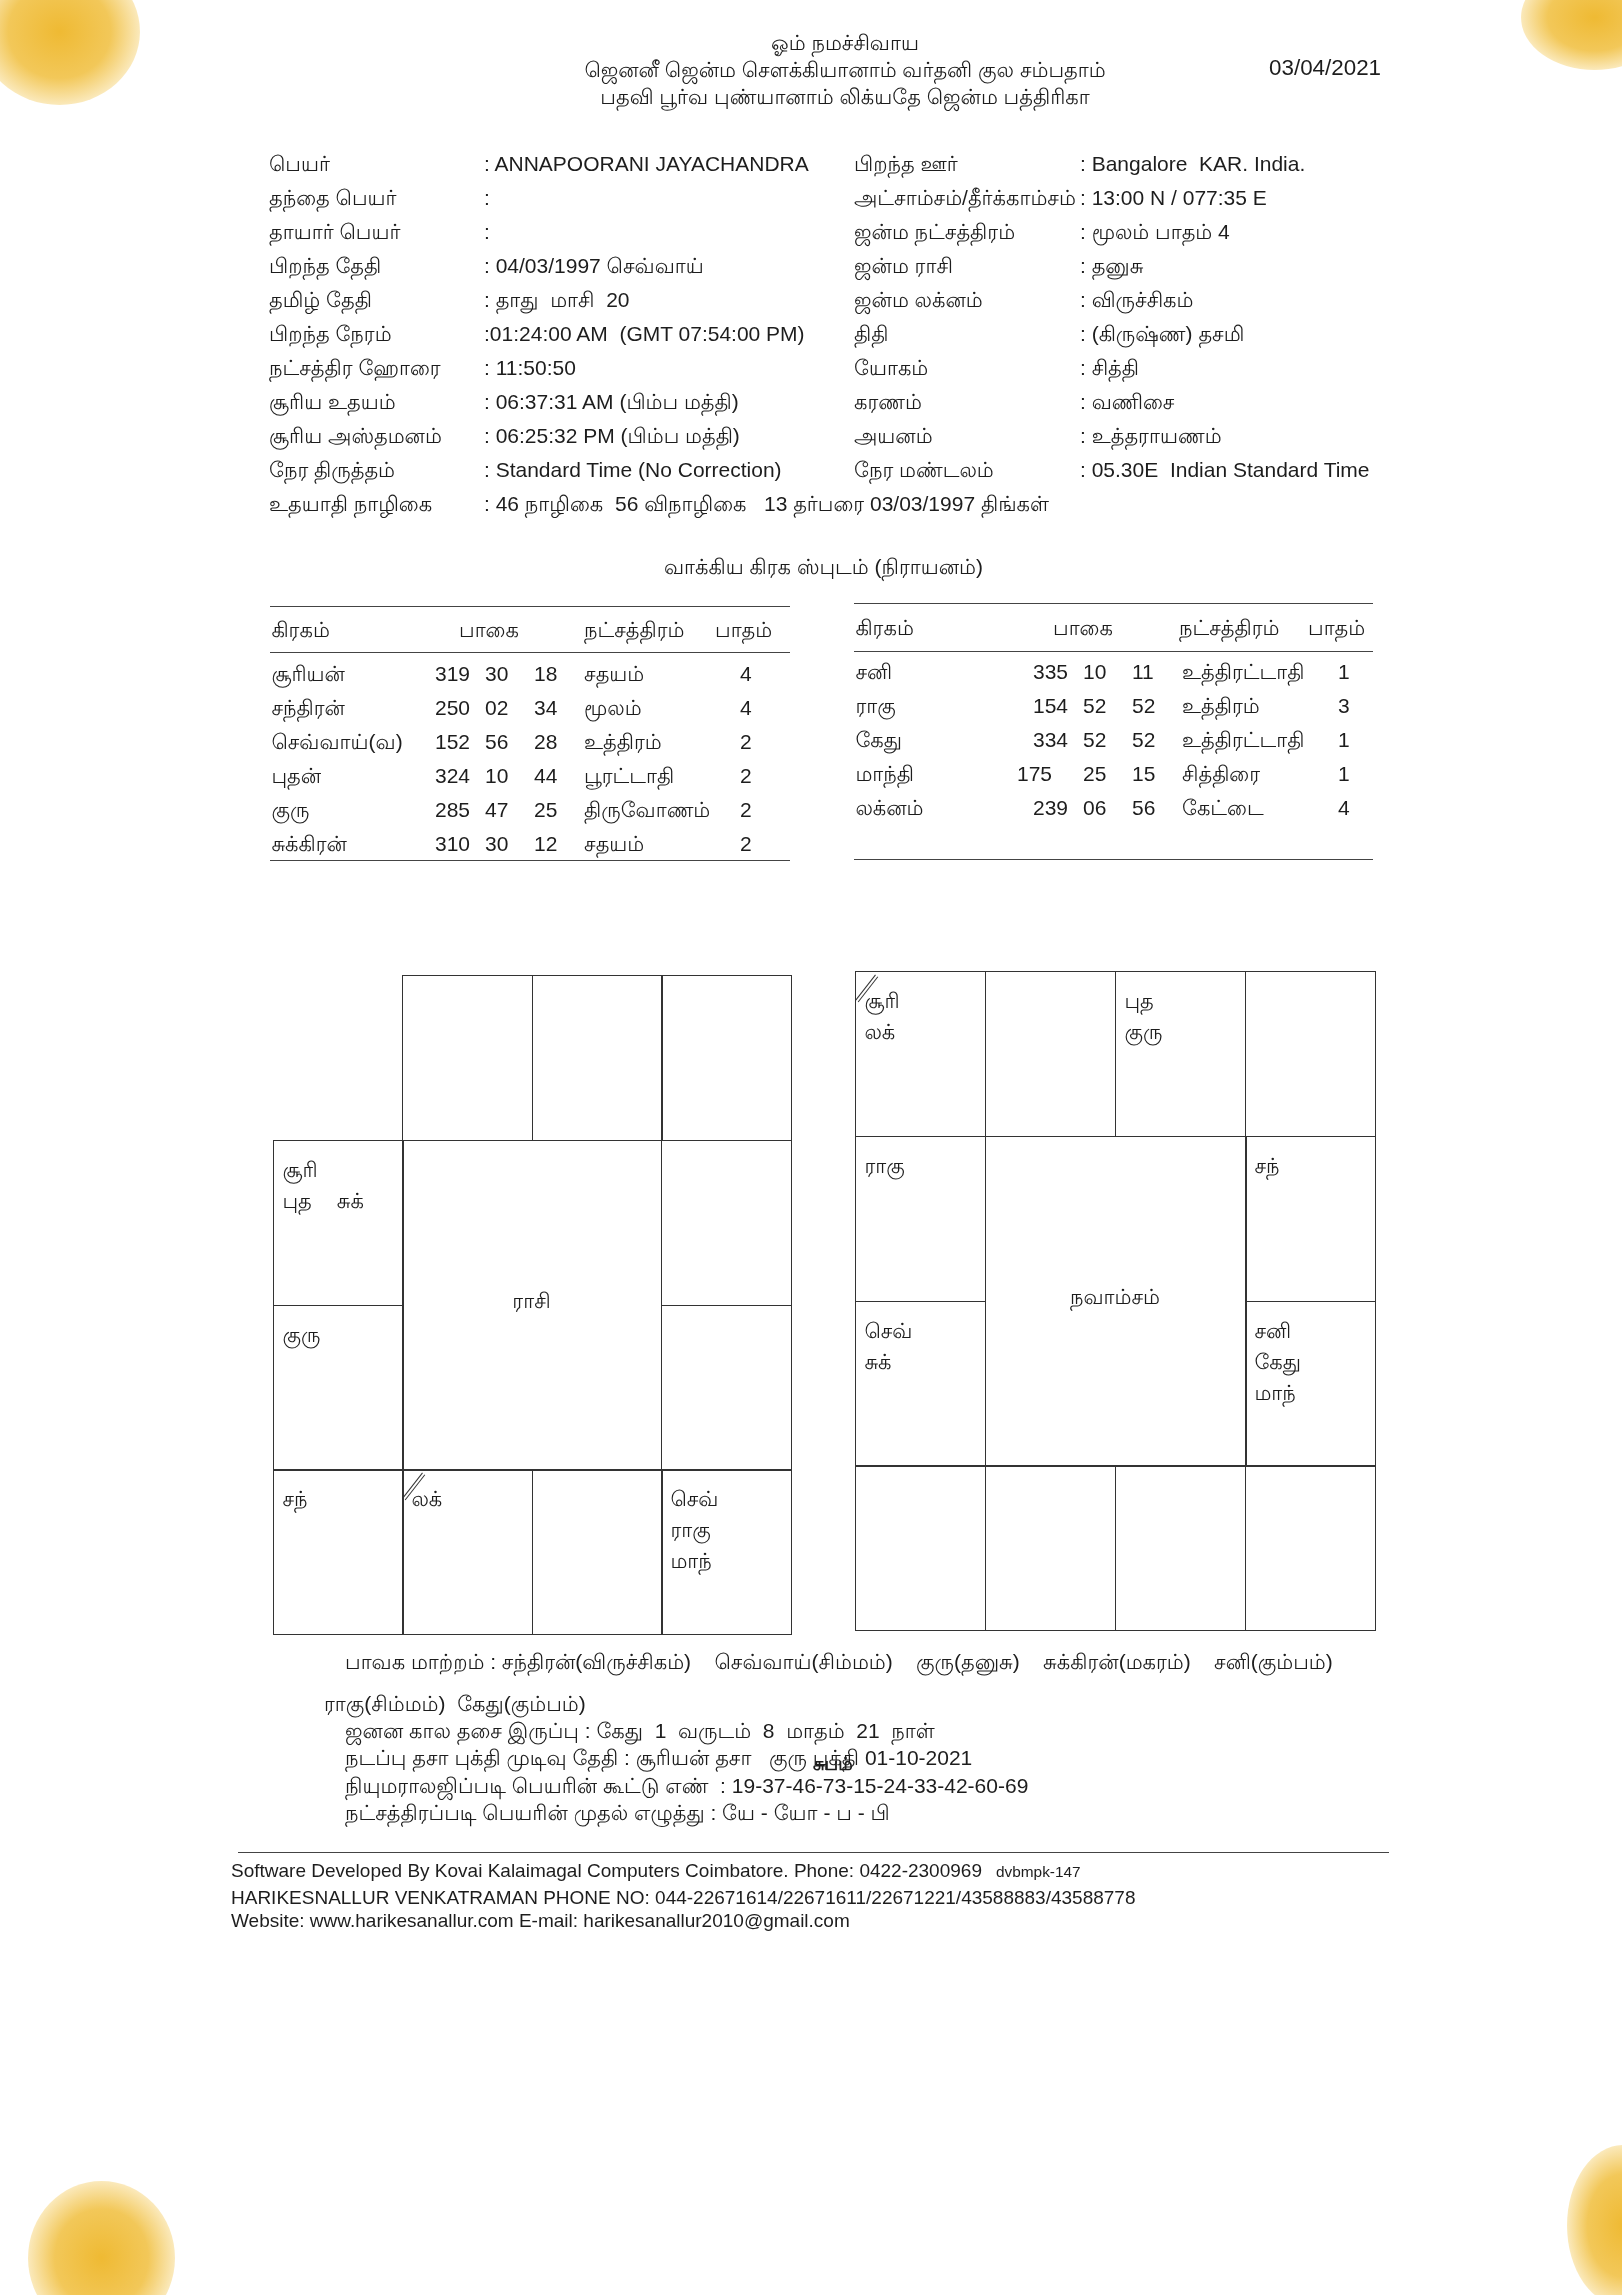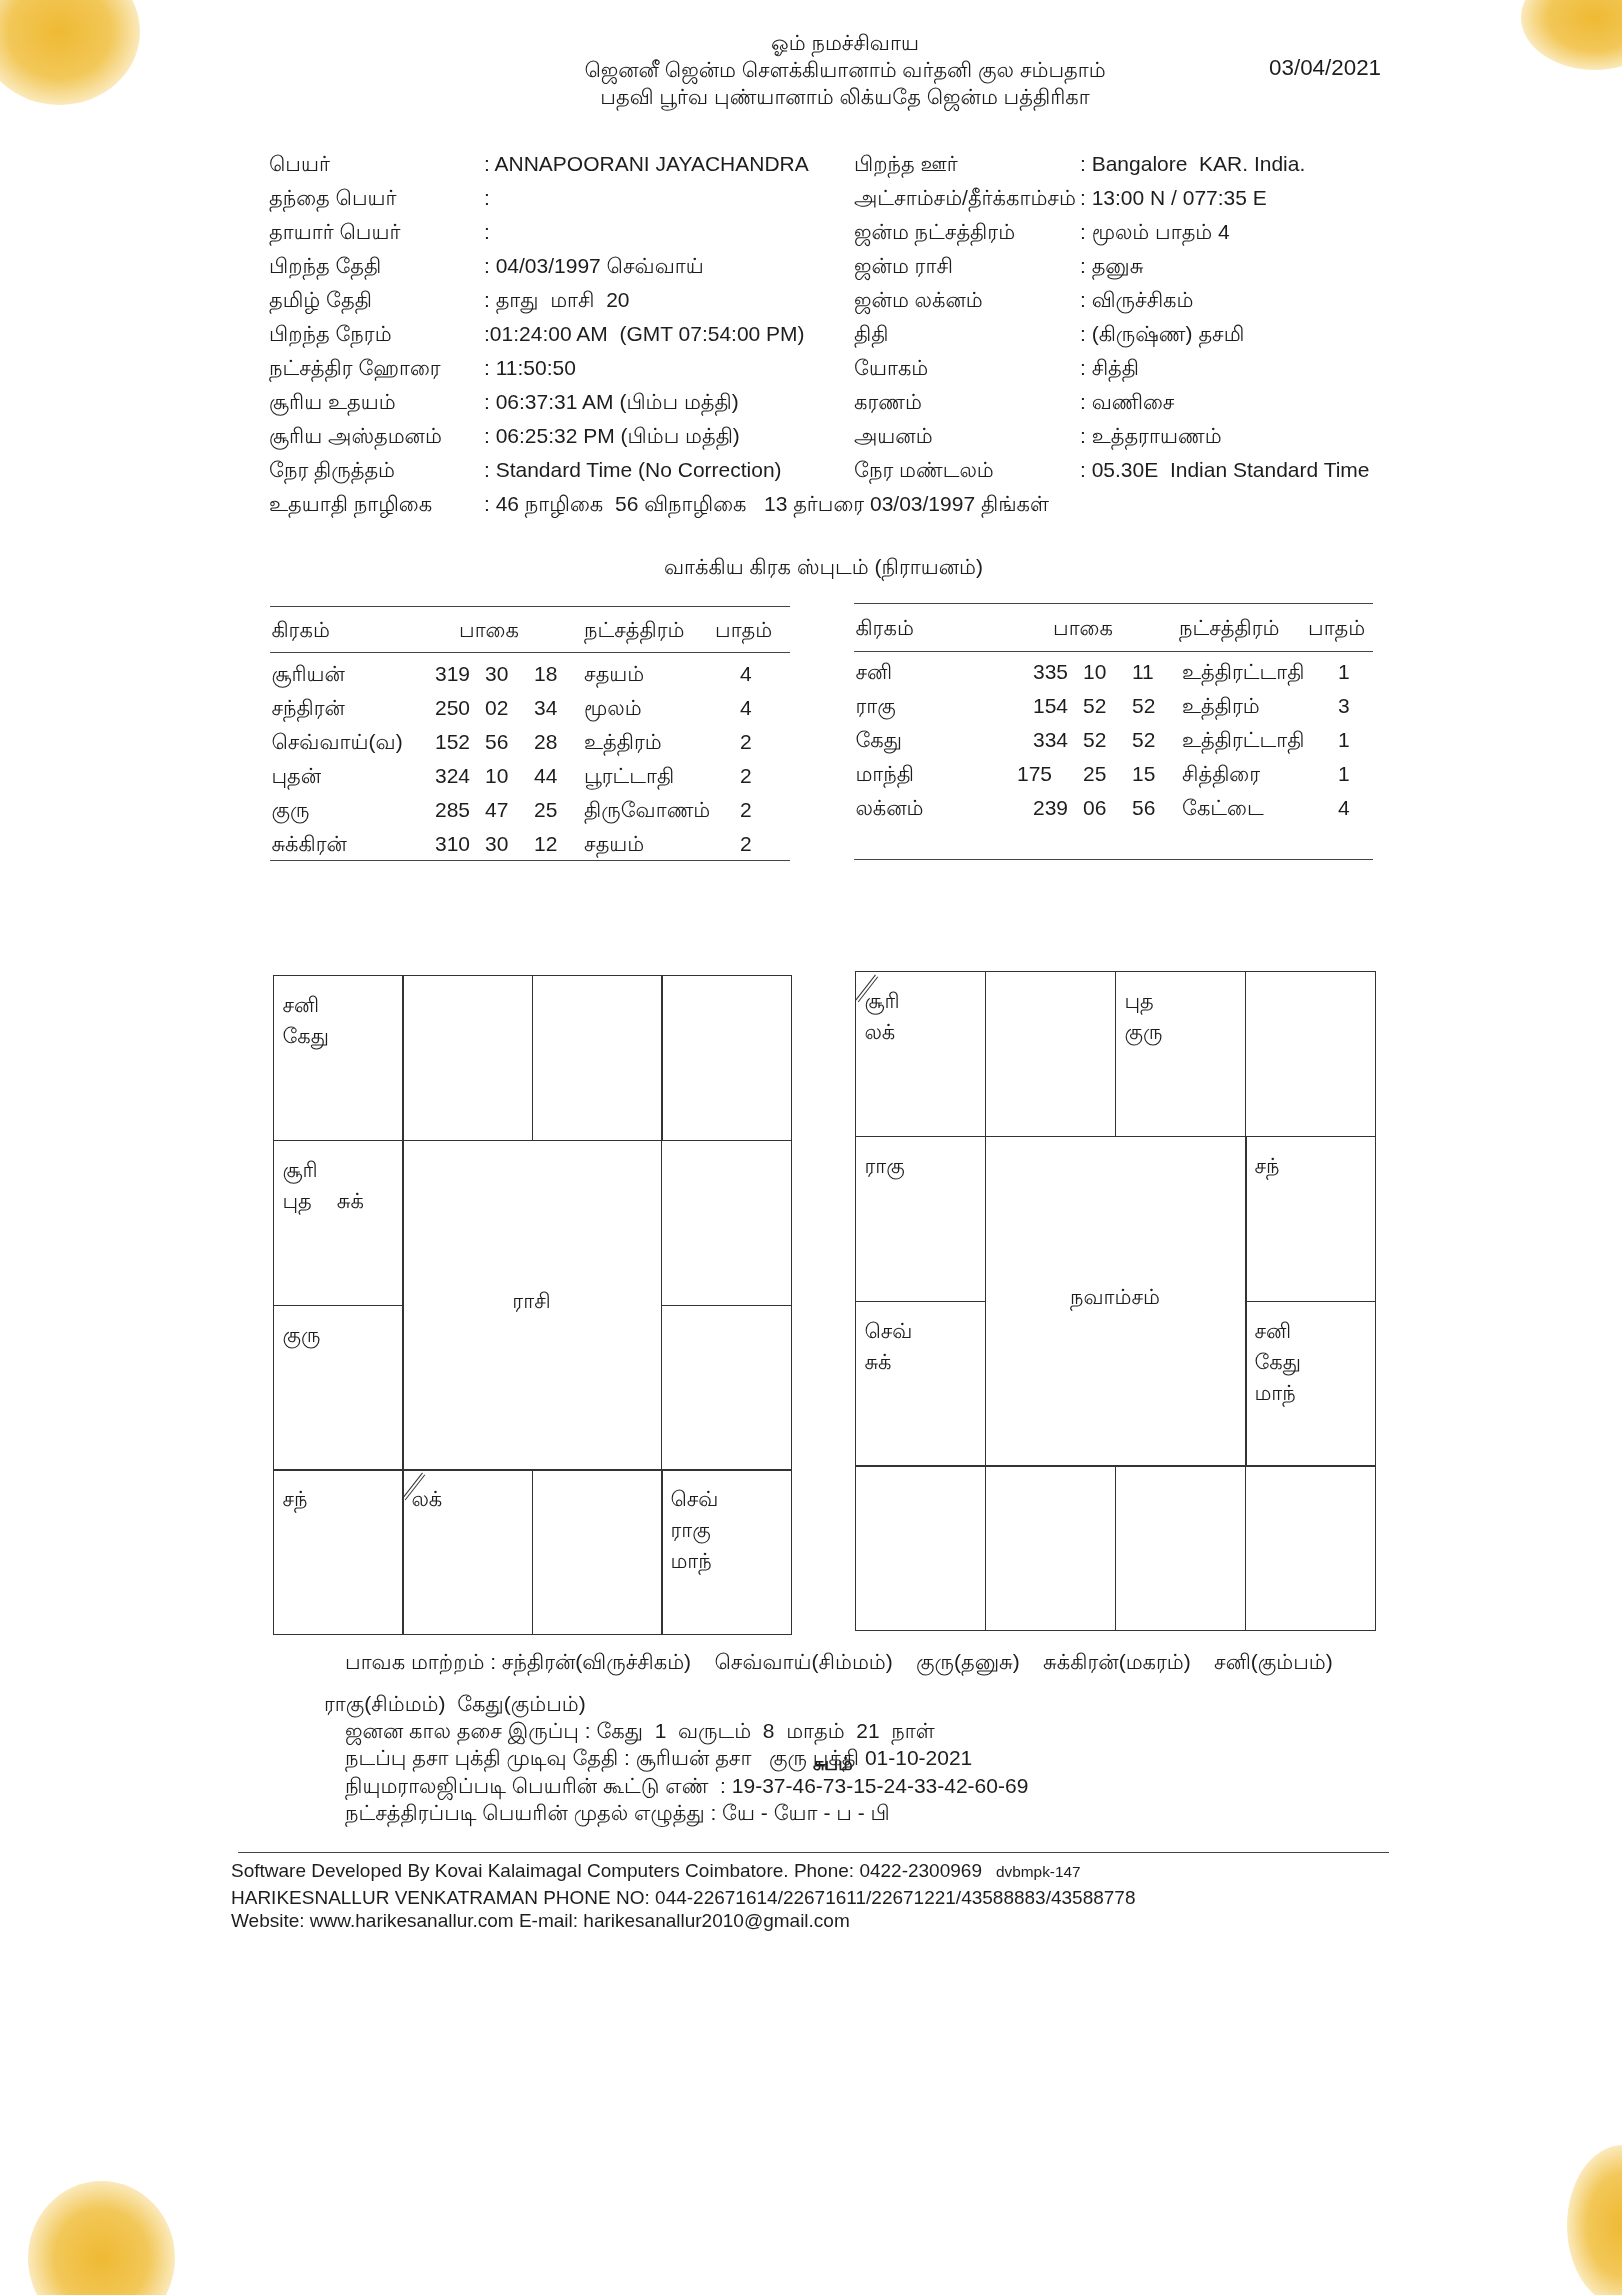--- a/index.html
+++ b/index.html
@@ -151,21 +151,20 @@
       <span style="left: 1.4px;">லக்னம்</span>
       <span style="left: 179px;">239</span>
       <span style="left: 229px;">06</span>
       <span style="left: 278px;">56</span>
       <span style="left: 328px;">கேட்டை</span>
       <span style="left: 484px;">4</span>
     </div>
   </div>
 
 <div class="chart" id="rasi" style="left:273px; top:975px; width:517px; height:659px;">
-    <div class="cell" style="left: 0px; top: 0px; width: 131px; height: 166px;"><span class="gp">சனி</span><span class="gp">கேது</span></div>
     <div class="cell" style="left: 129px; top: 0px; width: 131px; height: 166px;"></div>
     <div class="cell" style="left: 259px; top: 0px; width: 131px; height: 166px;"></div>
     <div class="cell" style="left: 388px; top: 0px; width: 131px; height: 166px;"></div>
     <div class="cell" style="left: 0px; top: 165px; width: 131px; height: 166px;"><span class="gp">சூரி</span><span class="gp">புத</span><span class="gp">சுக்</span></div>
     <div class="cell" style="left: 0px; top: 330px; width: 131px; height: 166px;"><span class="gp">குரு</span></div>
     <div class="cell" style="left: 388px; top: 165px; width: 131px; height: 166px;"></div>
     <div class="cell" style="left: 388px; top: 330px; width: 131px; height: 166px;"></div>
     <div class="cell" style="left: 0px; top: 494px; width: 131px; height: 166px;"><span class="gp">சந்</span></div>
     <div class="cell" style="left: 129px; top: 494px; width: 131px; height: 166px;"><span class="gp">லக்</span><div class="diag" style="left: 1.4px; top: 27px; transform: rotate(-52deg);"></div></div>
     <div class="cell" style="left: 259px; top: 494px; width: 131px; height: 166px;"></div>

